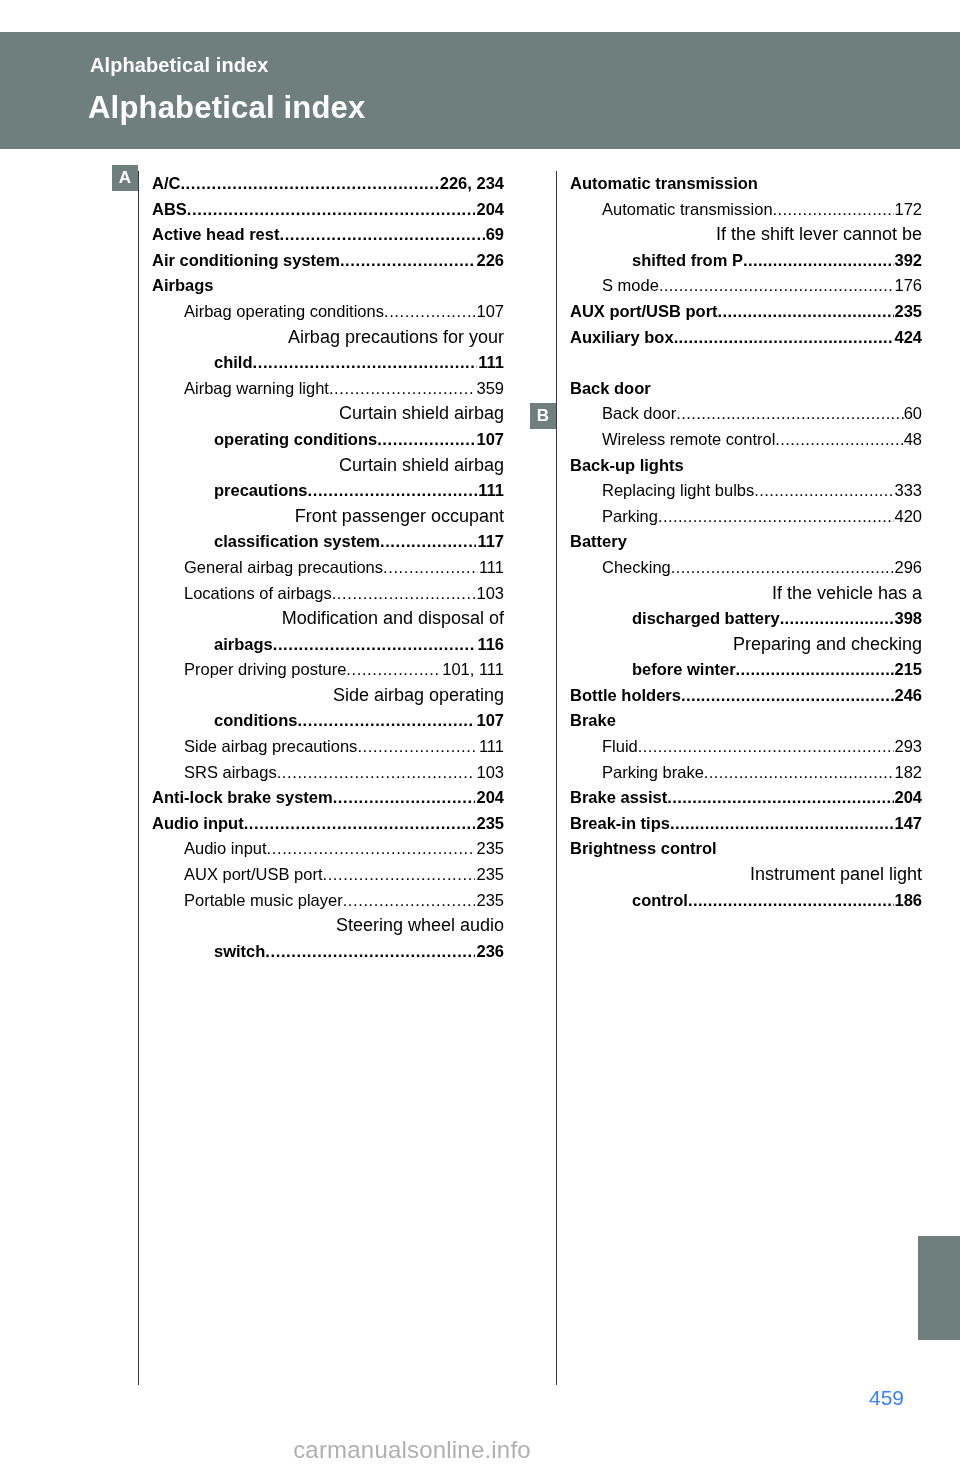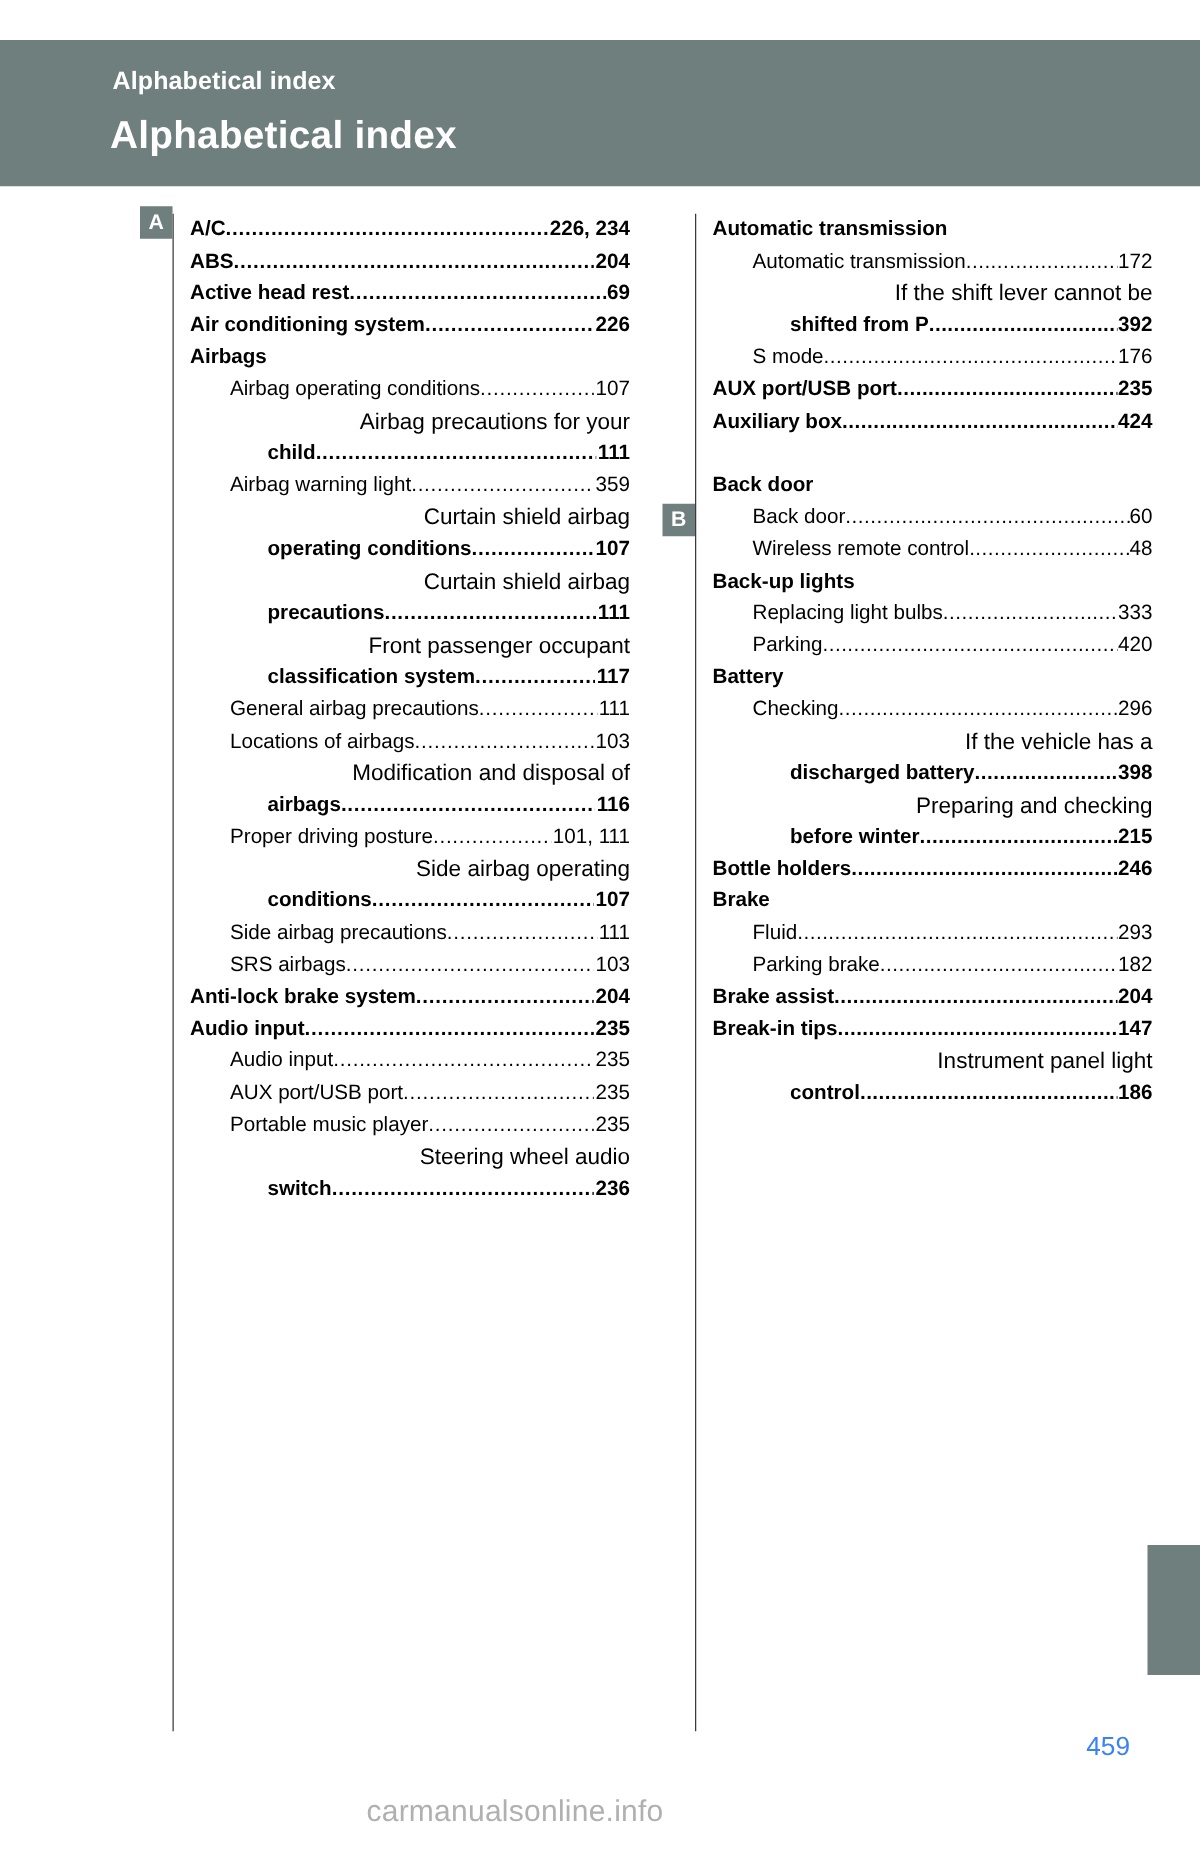--- a/index.html
+++ b/index.html
@@ -393,20 +393,21 @@
         <div class="row level1">
           <span class="label">Brake assist</span>
           <span class="leader">........................................................................................................</span>
           <span class="page">204</span>
         </div>
         <div class="row level1">
           <span class="label">Break-in tips</span>
           <span class="leader">........................................................................................................</span>
           <span class="page">147</span>
         </div>
+        <div class="heading-only"><span>Brightness control</span></div>
         <div class="text-only-l2"><span>Instrument panel light</span></div>
         <div class="row level3">
           <span class="label">control</span>
           <span class="leader">........................................................................................................</span>
           <span class="page">186</span>
         </div>
       </div>
   </div>
 
 </div>

